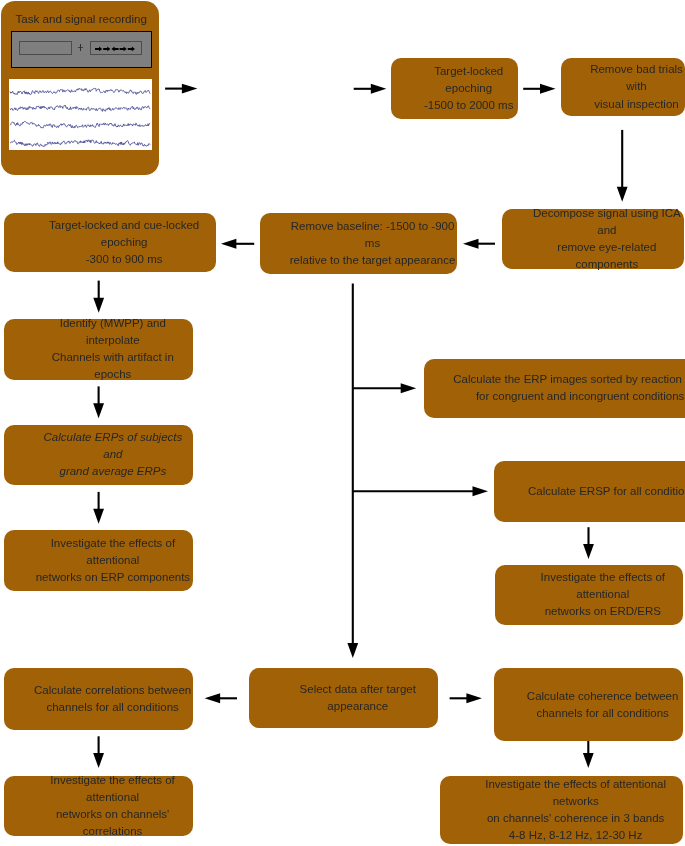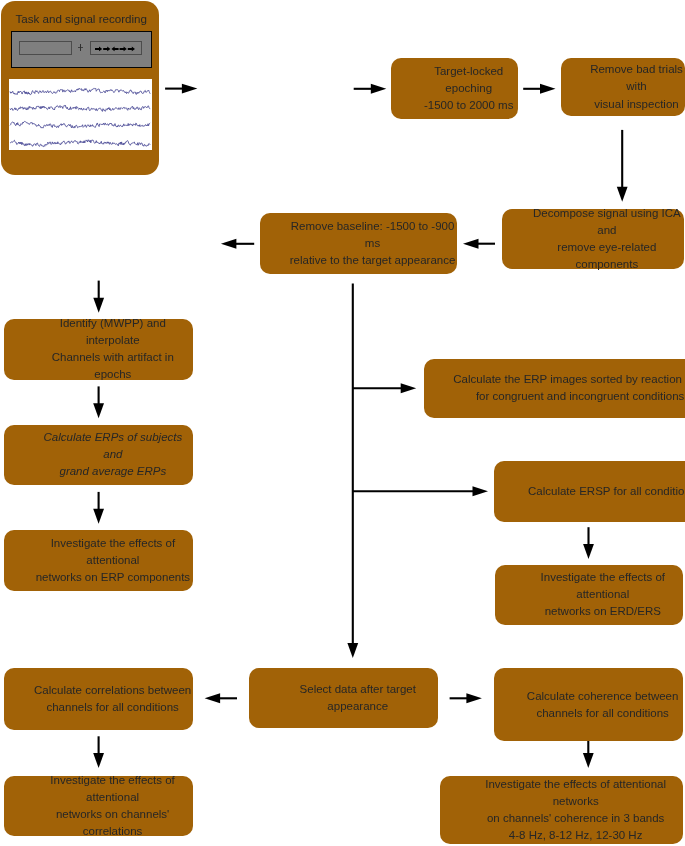--- a/index.html
+++ b/index.html
@@ -114,20 +114,24 @@
   <div class="box" style="left:501.7px;top:209px;width:182.3px;height:60.1px;">
     <div class="txt">Decompose signal using ICA and
 remove eye-related components</div>
   </div>
 
   <div class="box" style="left:260.4px;top:213.3px;width:196.3px;height:60.4px;">
     <div class="txt">Remove baseline: -1500 to -900 ms
 relative to the target appearance</div>
   </div>
 
+  <div class="box" style="left:4.1px;top:213.0px;width:212.1px;height:58.7px;">
+    <div class="txt">Target-locked and cue-locked epoching
+-300 to 900 ms</div>
+  </div>
 
   <div class="box" style="left:4.4px;top:318.8px;width:188.8px;height:61px;">
     <div class="txt">Identify (MWPP) and interpolate
 Channels with artifact in epochs</div>
   </div>
 
   <div class="box" style="left:4.4px;top:424.7px;width:189.0px;height:59.9px;font-style:italic;">
     <div class="txt">Calculate ERPs of subjects and
 grand average ERPs</div>
   </div>

